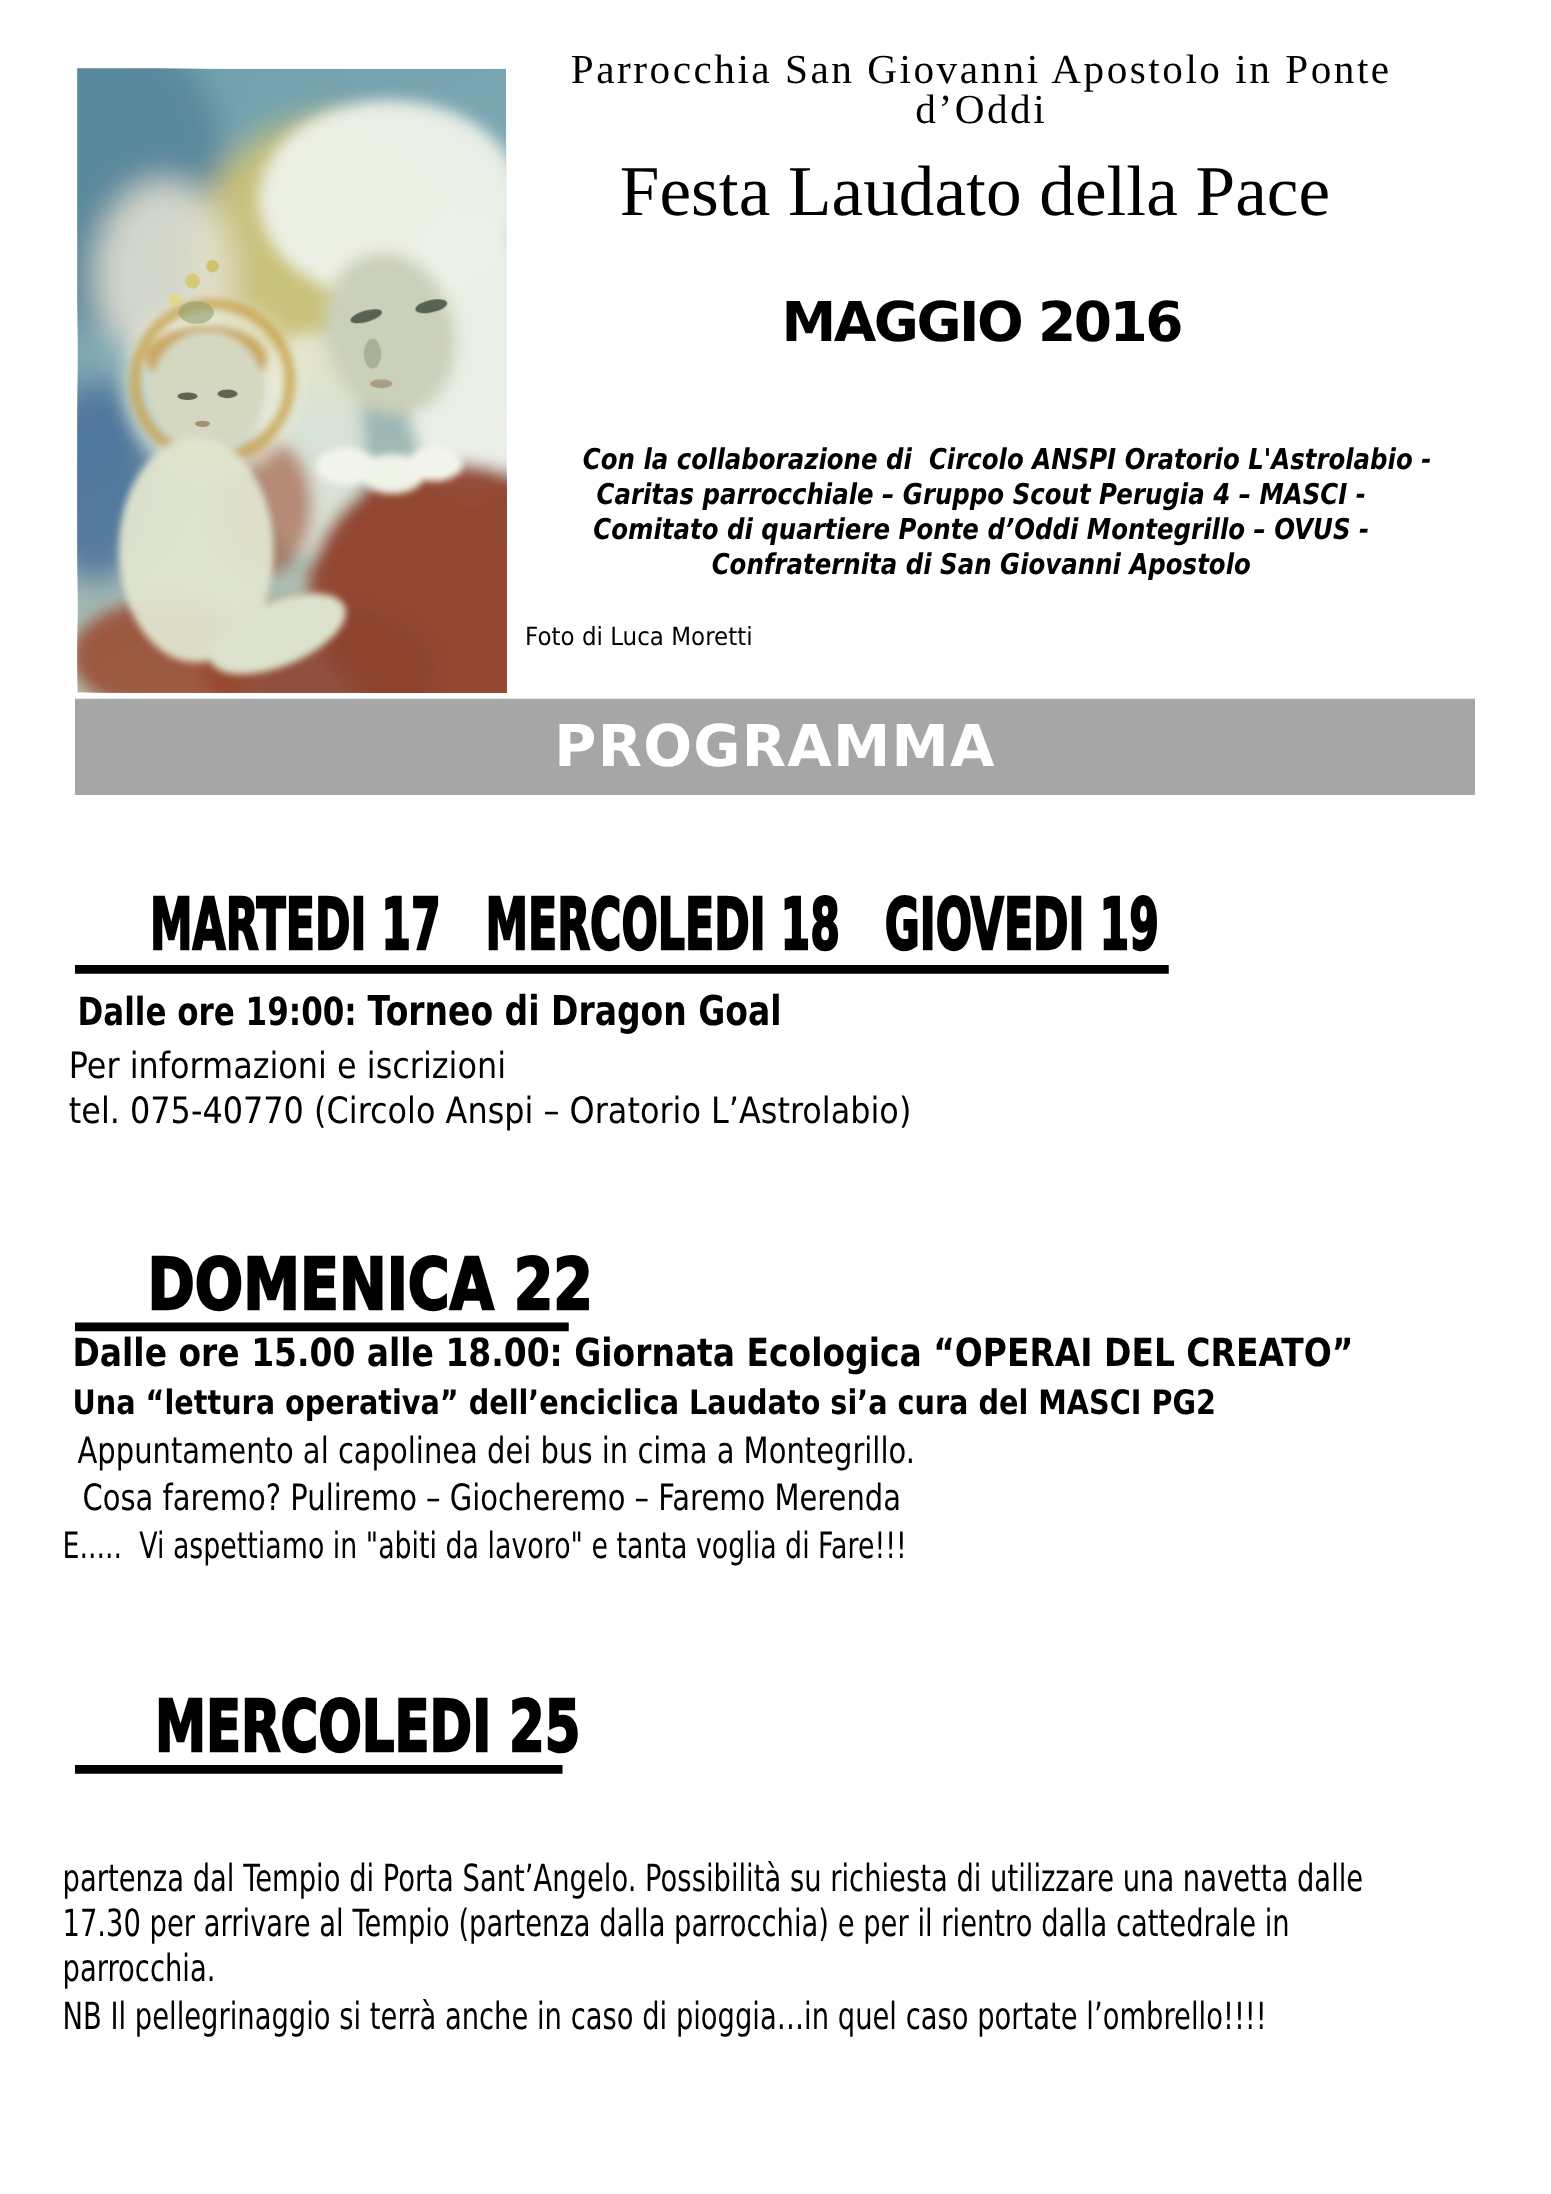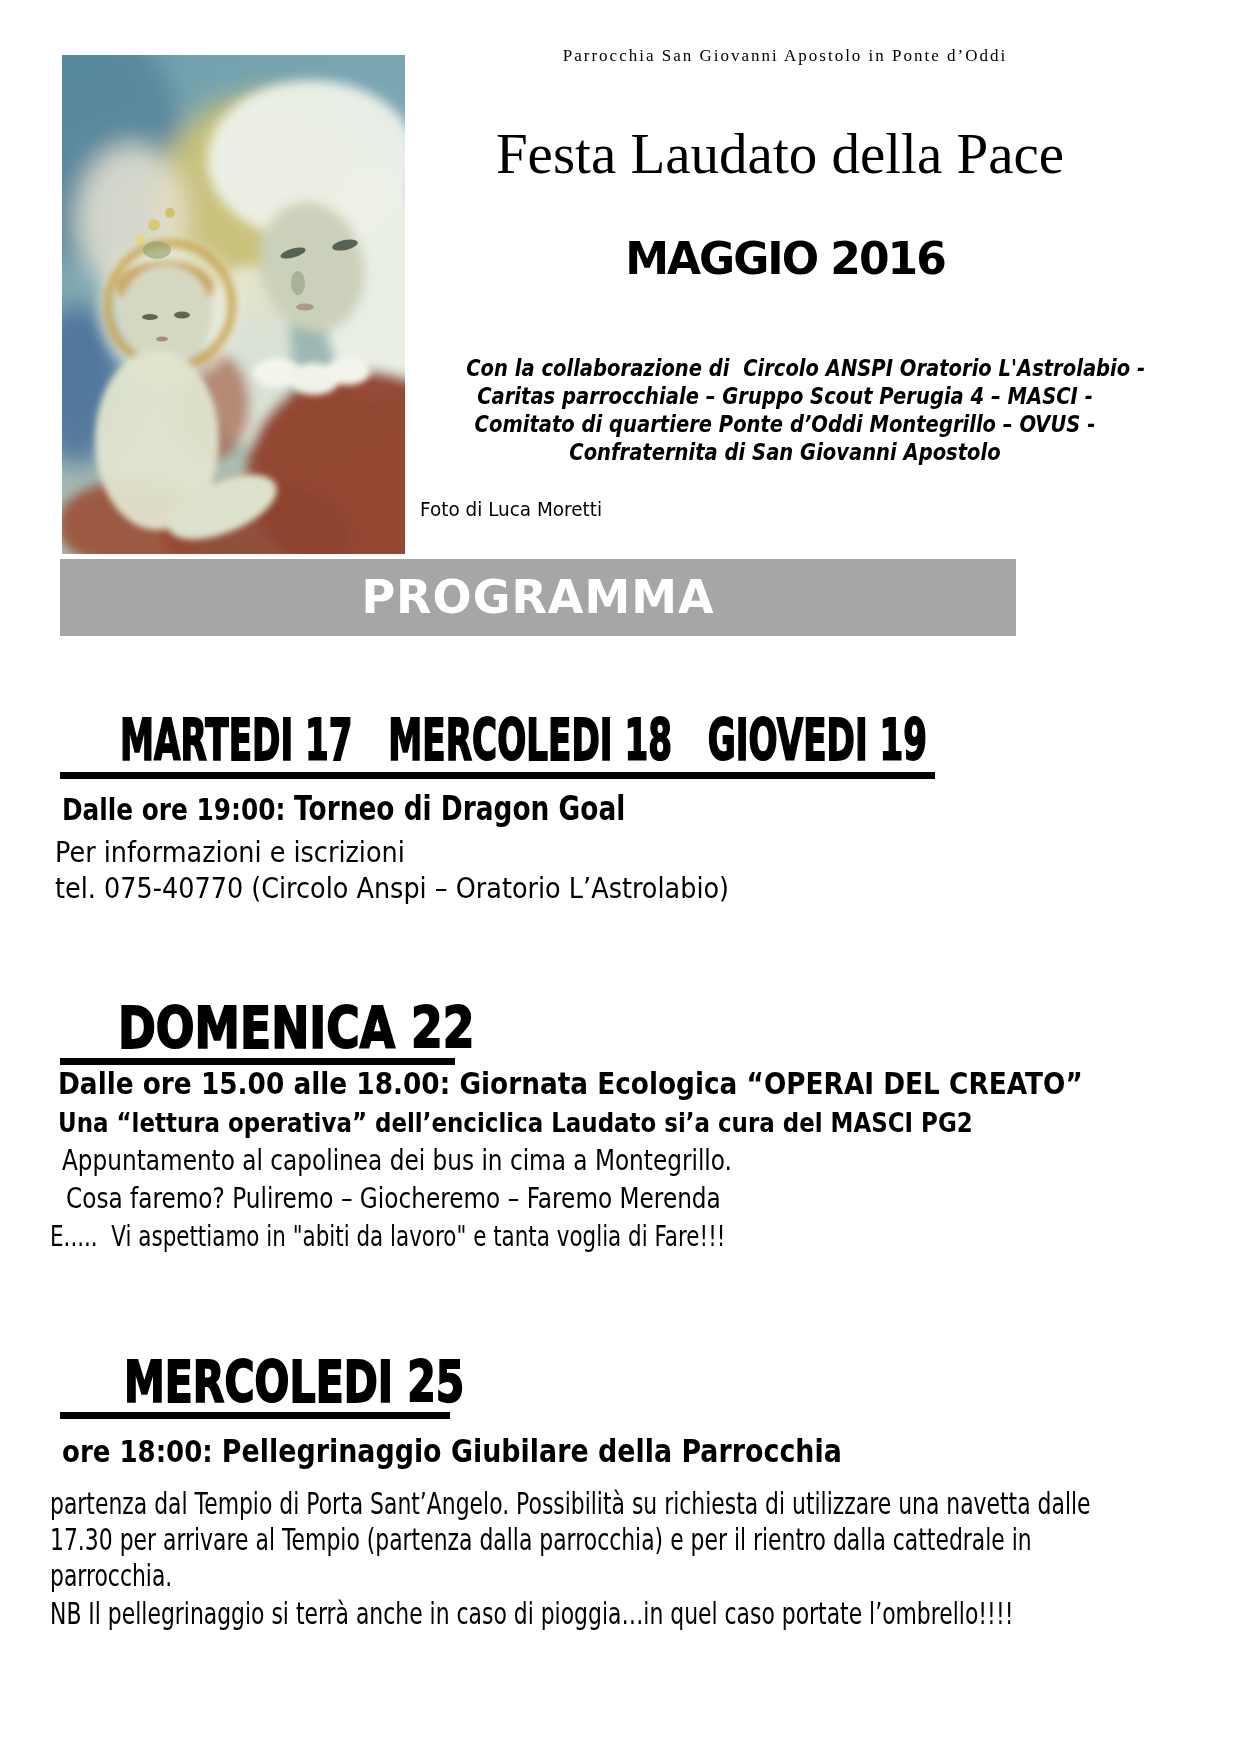--- a/index.html
+++ b/index.html
@@ -5,28 +5,28 @@
   html,body{margin:0;padding:0;background:#ffffff;}
   .page{
     position:relative;width:1241px;height:1755px;background:#ffffff;overflow:hidden;
     font-family:"DejaVu Sans",sans-serif;color:#000;
   }
   .abs{position:absolute;}
   .serif{font-family:"Liberation Serif","DejaVu Serif",serif;}
   .center{text-align:center;}
   .nline{display:inline-block;white-space:pre;transform-origin:0 50%;}
 
-  .parish{left:410px;top:40px;width:750px;font-size:17px;letter-spacing:2px;line-height:32px;}
+  .parish{left:410px;top:40px;width:750px;font-size:33px;letter-spacing:2px;line-height:32px;}
   .title{left:400px;top:122px;width:760px;font-size:57px;line-height:64px;letter-spacing:0px;}
   .month{left:410px;top:226px;width:750px;font-size:44px;line-height:66px;font-weight:800;letter-spacing:-2px;}
   .collab{left:410px;top:354px;width:750px;font-size:23px;line-height:28px;font-weight:bold;font-style:italic;}
   .collab div{transform:scaleX(.85);transform-origin:50% 50%;white-space:pre;}
   .photocredit{left:420px;top:497px;font-size:20px;}
 
-  .banner{left:60px;top:559px;width:956px;height:77px;background:#a6a6a6;}
+  .banner{left:60px;top:559px;width:1120px;height:77px;background:#a6a6a6;}
   .banner-label{display:block;width:100%;text-align:center;color:#ffffff;font-weight:bold;
     font-size:46px;line-height:77px;letter-spacing:1px;}
 
   .sec-head{border-bottom:7px solid #000;}
   .sec-head-text{display:inline-block;white-space:pre;font-weight:bold;font-size:57px;line-height:60px;
     transform-origin:0 100%;-webkit-text-stroke:2px #000;}
   .head1{left:60px;top:710px;width:875px;height:62px;}
   .head1 .sec-head-text{margin-left:60px;transform:scaleX(.60);}
   .head2{left:60px;top:998px;width:395px;height:60px;}
   .head2 .sec-head-text{margin-left:58px;transform:scaleX(.80);}
@@ -155,23 +155,20 @@
   <div class="abs bodyline" style="left:62px;top:1142px;">
     <span class="nline" style="transform:scaleX(.80)">Appuntamento al capolinea dei bus in cima a Montegrillo.</span>
   </div>
   <div class="abs bodyline" style="left:50px;top:1218px;">
     <span class="nline" style="transform:scaleX(.74)">E.....  Vi aspettiamo in "abiti da lavoro" e tanta voglia di Fare!!!</span>
   </div>
 
   <div class="abs sec-head head3">
     <span class="sec-head-text">MERCOLEDI 25</span>
   </div>
-  <div class="abs timeline" style="left:62px;top:1432px;">
-    <span class="nline" style="transform:scaleX(.84)"><span>ore 18:00: </span><span class="ev" style="font-size:32px;">Pellegrinaggio Giubilare della Parrocchia</span></span>
-  </div>
   <div class="abs bodyline30" style="left:50px;top:1486px;">
     <span class="nline" style="transform:scaleX(.73)">partenza dal Tempio di Porta Sant’Angelo. Possibilità su richiesta di utilizzare una navetta dalle</span>
   </div>
   <div class="abs bodyline30" style="left:50px;top:1522px;">
     <span class="nline" style="transform:scaleX(.73)">17.30 per arrivare al Tempio (partenza dalla parrocchia) e per il rientro dalla cattedrale in</span>
   </div>
   <div class="abs bodyline30" style="left:50px;top:1558px;">
     <span class="nline" style="transform:scaleX(.73)">parrocchia.</span>
   </div>
   <div class="abs bodyline30" style="left:50px;top:1596px;">

